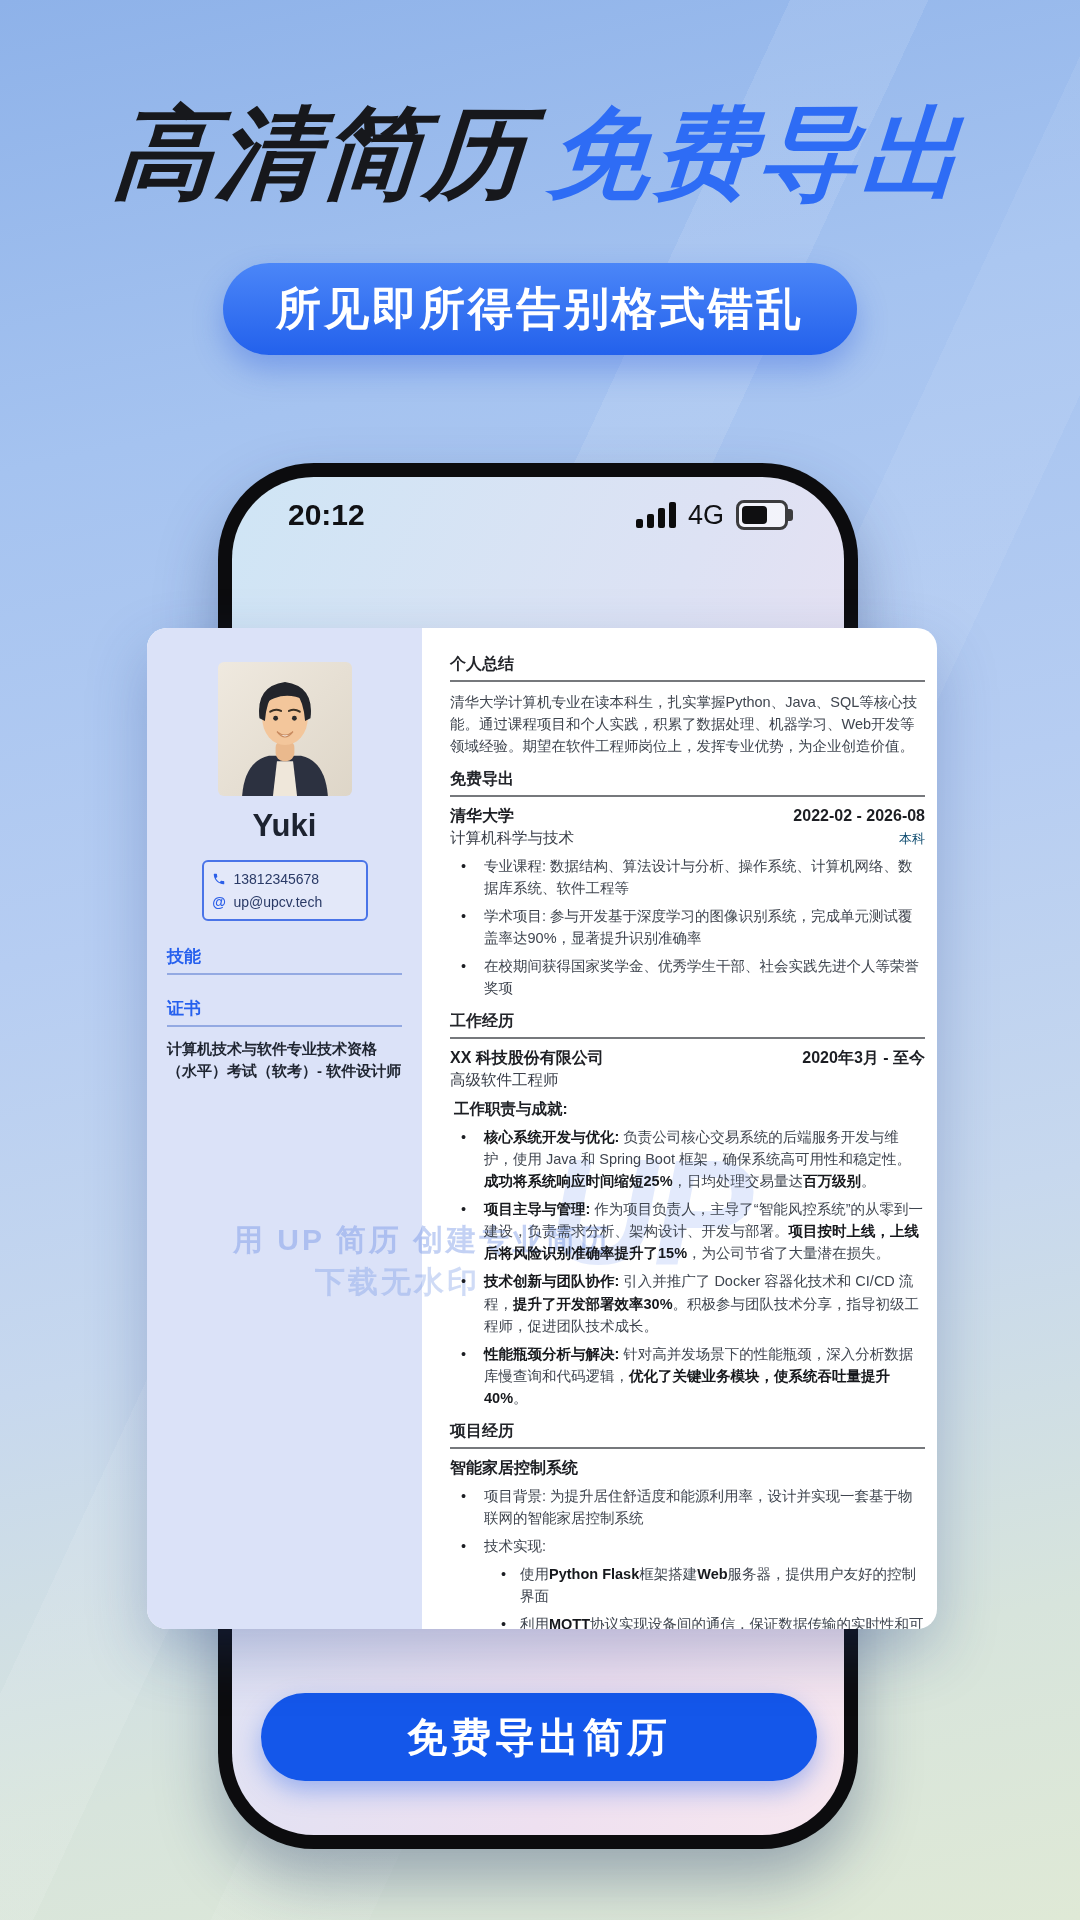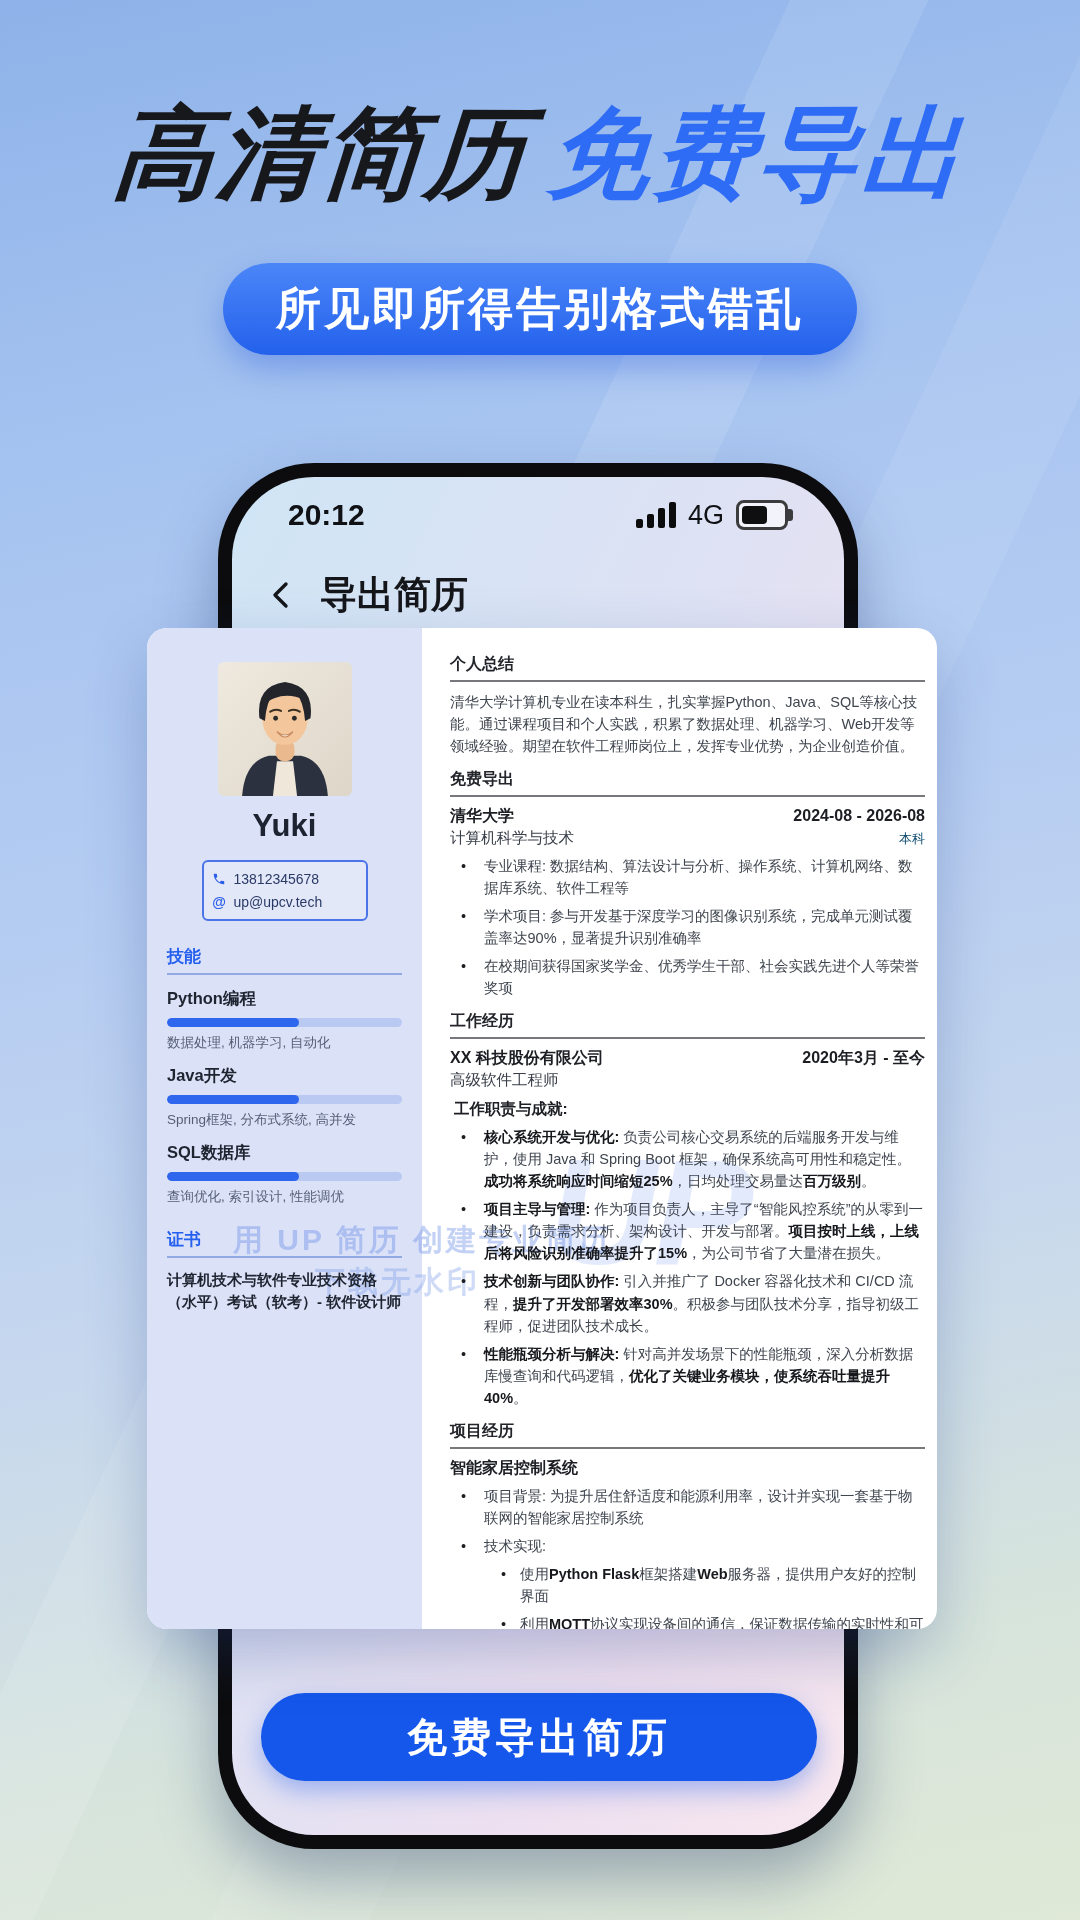--- a/index.html
+++ b/index.html
@@ -111,28 +111,20 @@
               <i></i>
               <i></i>
               <i></i>
             </span>
           <span class="net">4G</span>
           <span class="battery">
               <i class="level"></i>
               <i class="tip"></i>
             </span>
         </span>
-      </div>
-      <div class="navbar">
-        <span class="back">
-          <svg width="30" height="30" viewBox="0 0 30 30">
-              <polyline points="19,4 8,15 19,26" fill="none" stroke="#15161a" stroke-width="3.4" stroke-linecap="round" stroke-linejoin="round"></polyline>
-            </svg>
-        </span>
-        <span class="nav-title">导出简历</span>
       </div>
       <button class="cta">免费导出简历</button>
     </div>
   </div>
 
   <div class="resume-card">
     <div class="side-bg"></div>
     <div class="watermark">
       <span class="wm-logo">UP</span>
       <span class="wm-line1">用 UP 简历 创建专业简历</span>
@@ -174,59 +166,36 @@
           </span>
           <span>13812345678</span>
         </div>
         <div class="c-row">
           <span class="c-ic">@</span>
           <span>up@upcv.tech</span>
         </div>
       </div>
 
       <div class="side-label">技能</div>
-      <div>
-          <div class="skill">
-            <div class="skill-name">Python编程</div>
-            <div class="bar">
-              <i class="fill" style="width: 56%;"></i>
-            </div>
-            <div class="skill-desc">数据处理, 机器学习, 自动化</div>
-          </div>
-          <div class="skill">
-            <div class="skill-name">Java开发</div>
-            <div class="bar">
-              <i class="fill" style="width: 56%;"></i>
-            </div>
-            <div class="skill-desc">Spring框架, 分布式系统, 高并发</div>
-          </div>
-          <div class="skill">
-            <div class="skill-name">SQL数据库</div>
-            <div class="bar">
-              <i class="fill" style="width: 56%;"></i>
-            </div>
-            <div class="skill-desc">查询优化, 索引设计, 性能调优</div>
-          </div>
-        </div>
 
       <div class="side-label cert-label">证书</div>
       <div class="cert-text">计算机技术与软件专业技术资格（水平）考试（软考）- 软件设计师</div>
     </aside>
 
     <section class="mainc">
       <div>
           <section class="rsec">
             <div class="rsec-title">个人总结</div>
             <p class="rtext">清华大学计算机专业在读本科生，扎实掌握Python、Java、SQL等核心技能。通过课程项目和个人实践，积累了数据处理、机器学习、Web开发等领域经验。期望在软件工程师岗位上，发挥专业优势，为企业创造价值。</p>
           </section>
           <section class="rsec">
             <div class="rsec-title">免费导出</div>
             <div class="rrow bold">
               <span class="l">清华大学</span>
-              <span class="r">2024-08 - 2026-08</span>
+              <span class="r">2022-02 - 2026-08</span>
             </div>
             <div class="rrow">
               <span class="l">计算机科学与技术</span>
               <span class="r">本科</span>
             </div>
             <ul class="blist">
               <li><span>专业课程: 数据结构、算法设计与分析、操作系统、计算机网络、数据库系统、软件工程等</span></li>
               <li><span>学术项目: 参与开发基于深度学习的图像识别系统，完成单元测试覆盖率达90%，显著提升识别准确率</span></li>
               <li><span>在校期间获得国家奖学金、优秀学生干部、社会实践先进个人等荣誉奖项</span></li>
             </ul>

